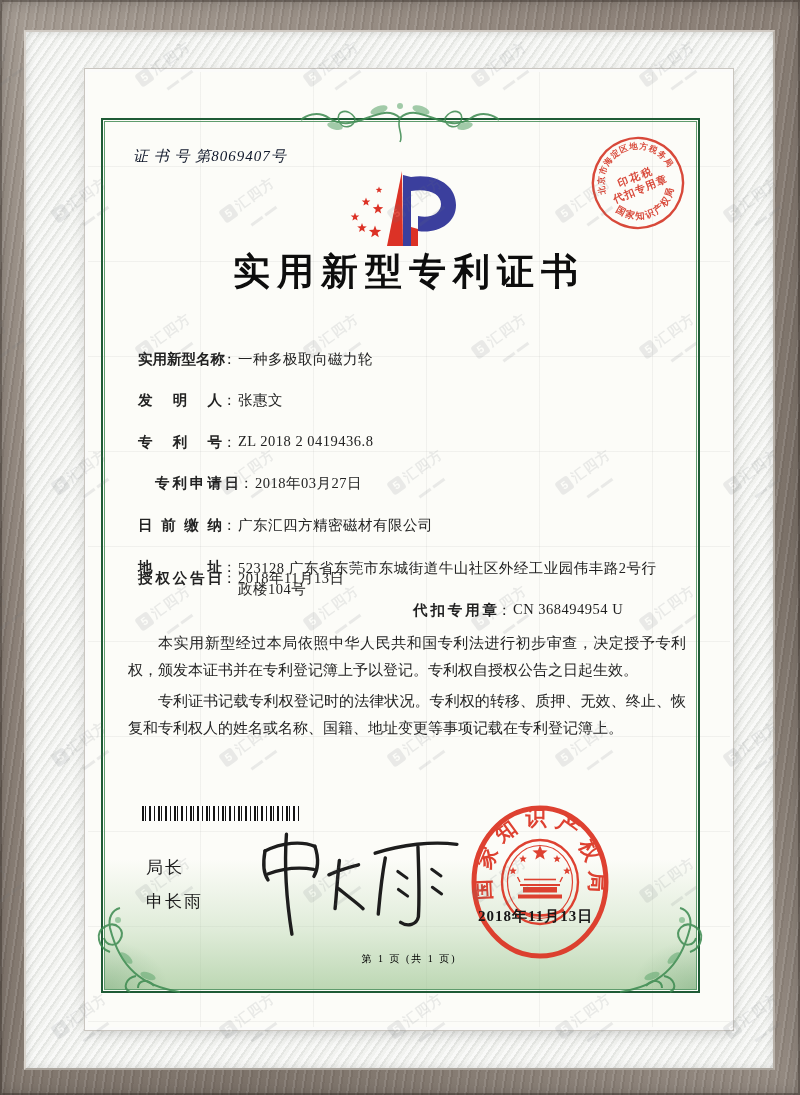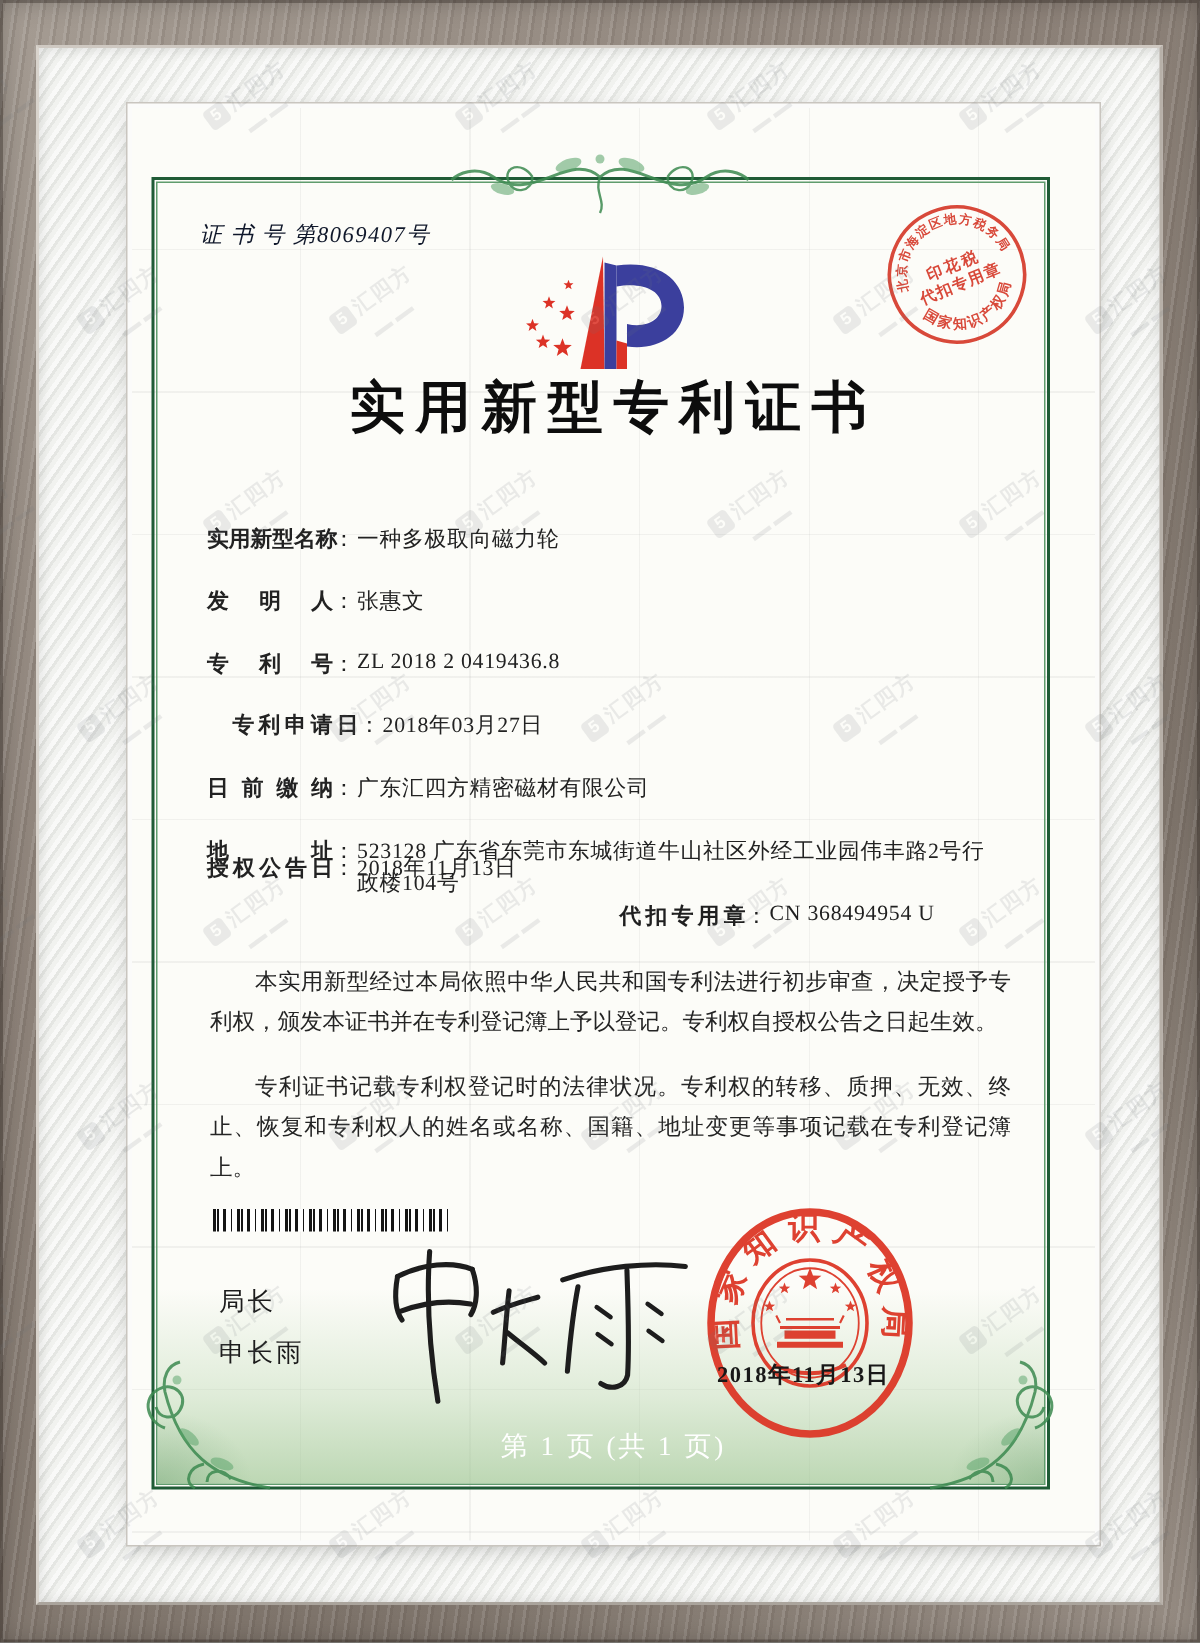--- a/index.html
+++ b/index.html
@@ -53,32 +53,32 @@
   .frow{position:absolute;left:138px;font-size:14.5px;color:#222;white-space:nowrap;}
   .flabel{display:inline-block;width:84px;text-align:justify;text-align-last:justify;vertical-align:top;font-weight:bold;}
   .fcolon{display:inline-block;width:16px;vertical-align:top;}
   .fvalue{display:inline-block;vertical-align:top;letter-spacing:.5px;}
   .fvalue.wrap{white-space:normal;width:430px;line-height:21px;}
   .grant-no{position:absolute;left:413px;font-size:14.5px;white-space:nowrap;}
 
   
   .body-text{position:absolute;left:124px;top:626px;width:566px;font-size:15px;line-height:26.9px;
     text-align:justify;color:#242424;}
-  .body-text p{margin:16px;text-indent:2em;}
+  .body-text p{margin:4px;text-indent:2em;}
 
   
   .barcode{position:absolute;left:142px;top:806px;width:157px;height:15px;
     background:repeating-linear-gradient(90deg,#151515 0 2px,#fff 2px 3px,#151515 3px 4px,#fff 4px 7px,#151515 7px 9px,#fff 9px 12px,#151515 12px 13px,#fff 13px 16px);}
   .sig-title{position:absolute;left:146px;top:856px;font-size:17px;color:#1c1c1c;
     font-family:"Liberation Sans","DejaVu Sans",sans-serif;letter-spacing:2px;}
   .sig-name{position:absolute;left:146px;top:890px;font-size:17px;color:#1c1c1c;
     font-family:"Liberation Sans","DejaVu Sans",sans-serif;letter-spacing:2px;}
   .sig-svg{position:absolute;left:228px;top:818px;}
 
-  .footer{position:absolute;left:88px;top:952px;width:642px;text-align:center;font-size:18px;color:#ffffff;letter-spacing:2px;}
+  .footer{position:absolute;left:88px;top:952px;width:642px;text-align:center;font-size:10px;color:#000000;letter-spacing:2px;}
 
   
   .orn{position:absolute;pointer-events:none;}
 
   
   .wm-layer{position:absolute;inset:0;pointer-events:none;z-index:60;}
   .wm{position:absolute;transform:rotate(-36deg);opacity:.13;color:#6e747a;white-space:nowrap;
       font-family:"Liberation Sans","DejaVu Sans",sans-serif;}
   .wm .wm-logo{display:inline-block;width:15px;height:15px;line-height:15px;text-align:center;
       background:#6e747a;color:#fff;font-size:11px;font-weight:bold;border-radius:3px;margin-right:3px;vertical-align:middle;}

